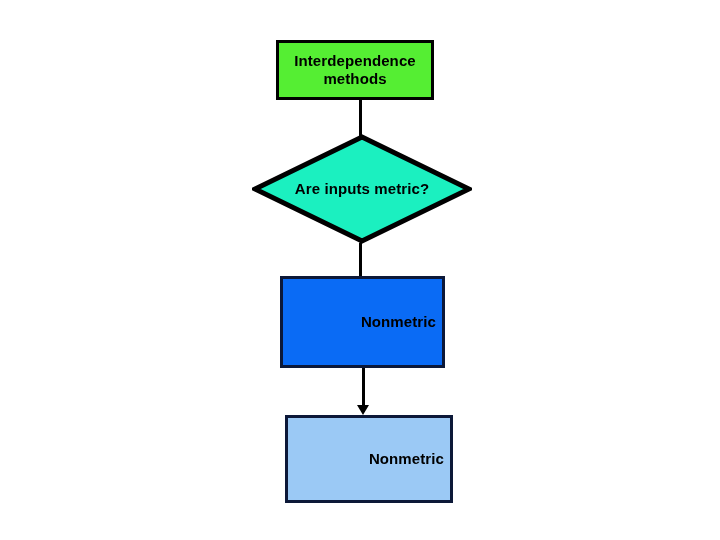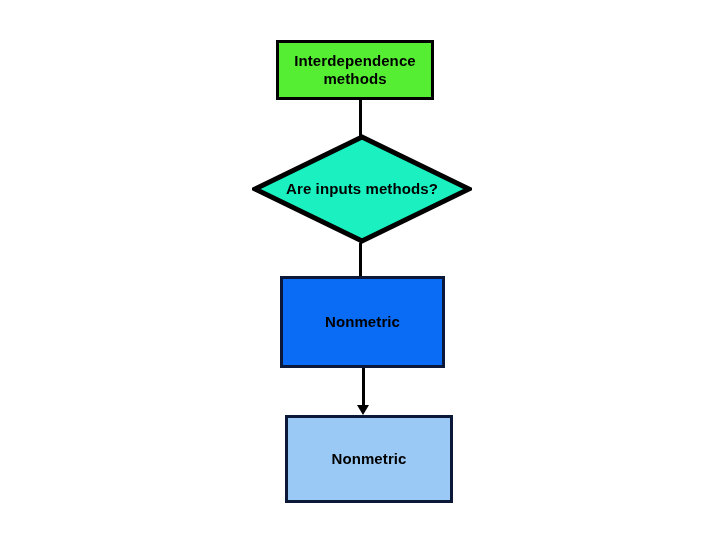--- a/index.html
+++ b/index.html
@@ -16,21 +16,21 @@
     width: 720px;
     height: 540px;
     background: #ffffff;
     overflow: hidden;
   }
   .node {
     position: absolute;
     box-sizing: border-box;
     display: flex;
     align-items: center;
-    justify-content: center;
+    justify-content: flex-end;
     text-align: center;
     color: #000000;
     font-weight: bold;
     line-height: 1.22;
     letter-spacing: 0.1px;
   }
 
   
   .box-process-green {
     left: 276px;
@@ -119,21 +119,21 @@
   <div class="connector conn-v" style="left:359px; top:100px; height:36px;"></div>
 
   <div class="node box-process-green">
     <span>Interdependence methods</span>
   </div>
 
   <div class="node diamond-wrap">
     <svg viewBox="0 0 220 110" preserveAspectRatio="none">
       <polygon points="110,3 217,55 110,107 3,55" fill="#1bf0c0" stroke="#000000" stroke-width="5" stroke-linejoin="miter"></polygon>
     </svg>
-    <span class="diamond-label">Are inputs methods?</span>
+    <span class="diamond-label">Are inputs metric?</span>
   </div>
 
   <div class="arrowhead-down tiny" style="left:357px; top:238px;"></div>
 
   <div class="connector conn-v" style="left:359px; top:243px; height:35px;"></div>
 
   <div class="node box-process-blue">
     <span>Nonmetric</span>
   </div>
 

